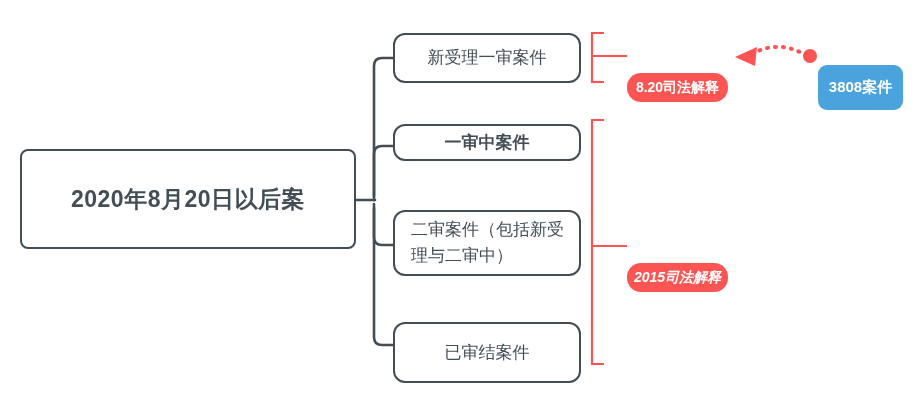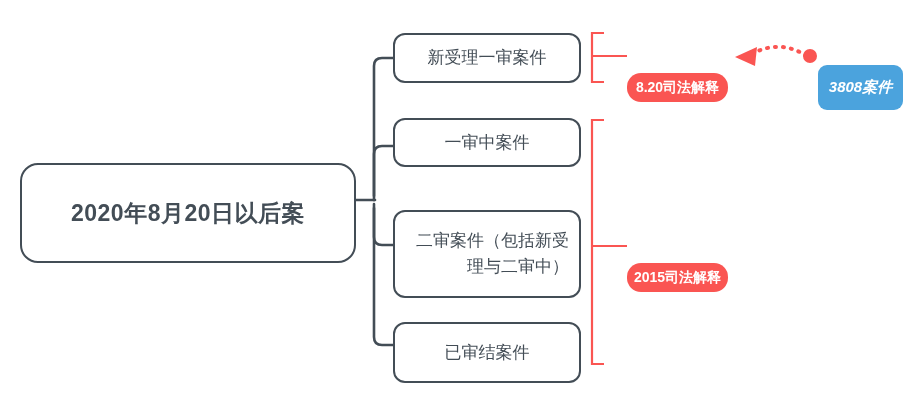--- a/index.html
+++ b/index.html
@@ -33,48 +33,48 @@
     border: 2px solid #434d56;
     border-radius: 12px;
     background: #ffffff;
     display: flex;
     align-items: center;
     color: #434d56;
     z-index: 3;
   }
   .node-root {
     left: 20px;
-    top: 163px;
+    top: 149px;
     width: 336px;
     height: 100px;
-    border-radius: 18px;
+    border-radius: 8px;
     justify-content: center;
     text-align: left;
     font-weight: bold;
     font-size: 23px;
     line-height: 33px;
     letter-spacing: 0.5px;
     padding: 0 14px;
   }
   .node-leaf {
     left: 393px;
     width: 188px;
     font-size: 17px;
     line-height: 26px;
     justify-content: center;
     text-align: center;
     padding: 0 22px;
   }
   #node-1 { top: 33px;  height: 50px; }
-  #node-2 { top: 118px; height: 49px; }
+  #node-2 { top: 124px; height: 37px; font-weight: bold; }
   #node-3 {
     top: 210px;
-    height: 88px;
+    height: 66px;
     justify-content: flex-start;
-    text-align: right;
+    text-align: left;
     padding-left: 16px;
     padding-right: 10px;
   }
   #node-4 { top: 322px; height: 61px; }
 
   
   .badge {
     position: absolute;
     box-sizing: border-box;
     border-radius: 14px;
@@ -85,22 +85,22 @@
     align-items: center;
     justify-content: center;
     white-space: nowrap;
     z-index: 4;
     margin-top: 32px;
   }
   .badge-red { background: #fa5552; }
   .badge-blue { background: #4ba3dd; border-radius: 9px; }
 
   #badge-820  { left: 627px; top: 41px;  width: 101px; height: 29px; }
-  #badge-2015 { left: 627px; top: 231px; width: 101px; height: 29px; }
-  #badge-3808 { left: 818px; top: 33px;  width: 85px;  height: 45px; font-size: 15px; font-style: italic; }
+  #badge-2015 { left: 627px; top: 231px; width: 101px; height: 29px; font-style: italic; }
+  #badge-3808 { left: 818px; top: 33px;  width: 85px;  height: 45px; font-size: 15px; }
 </style>
 </head>
 <body>
 
 <div id="canvas">
 
   <svg id="wires" viewBox="0 0 923 409" xmlns="http://www.w3.org/2000/svg">
 
     <g fill="none" stroke="#434d56" stroke-width="2.6" stroke-linecap="round">
 

